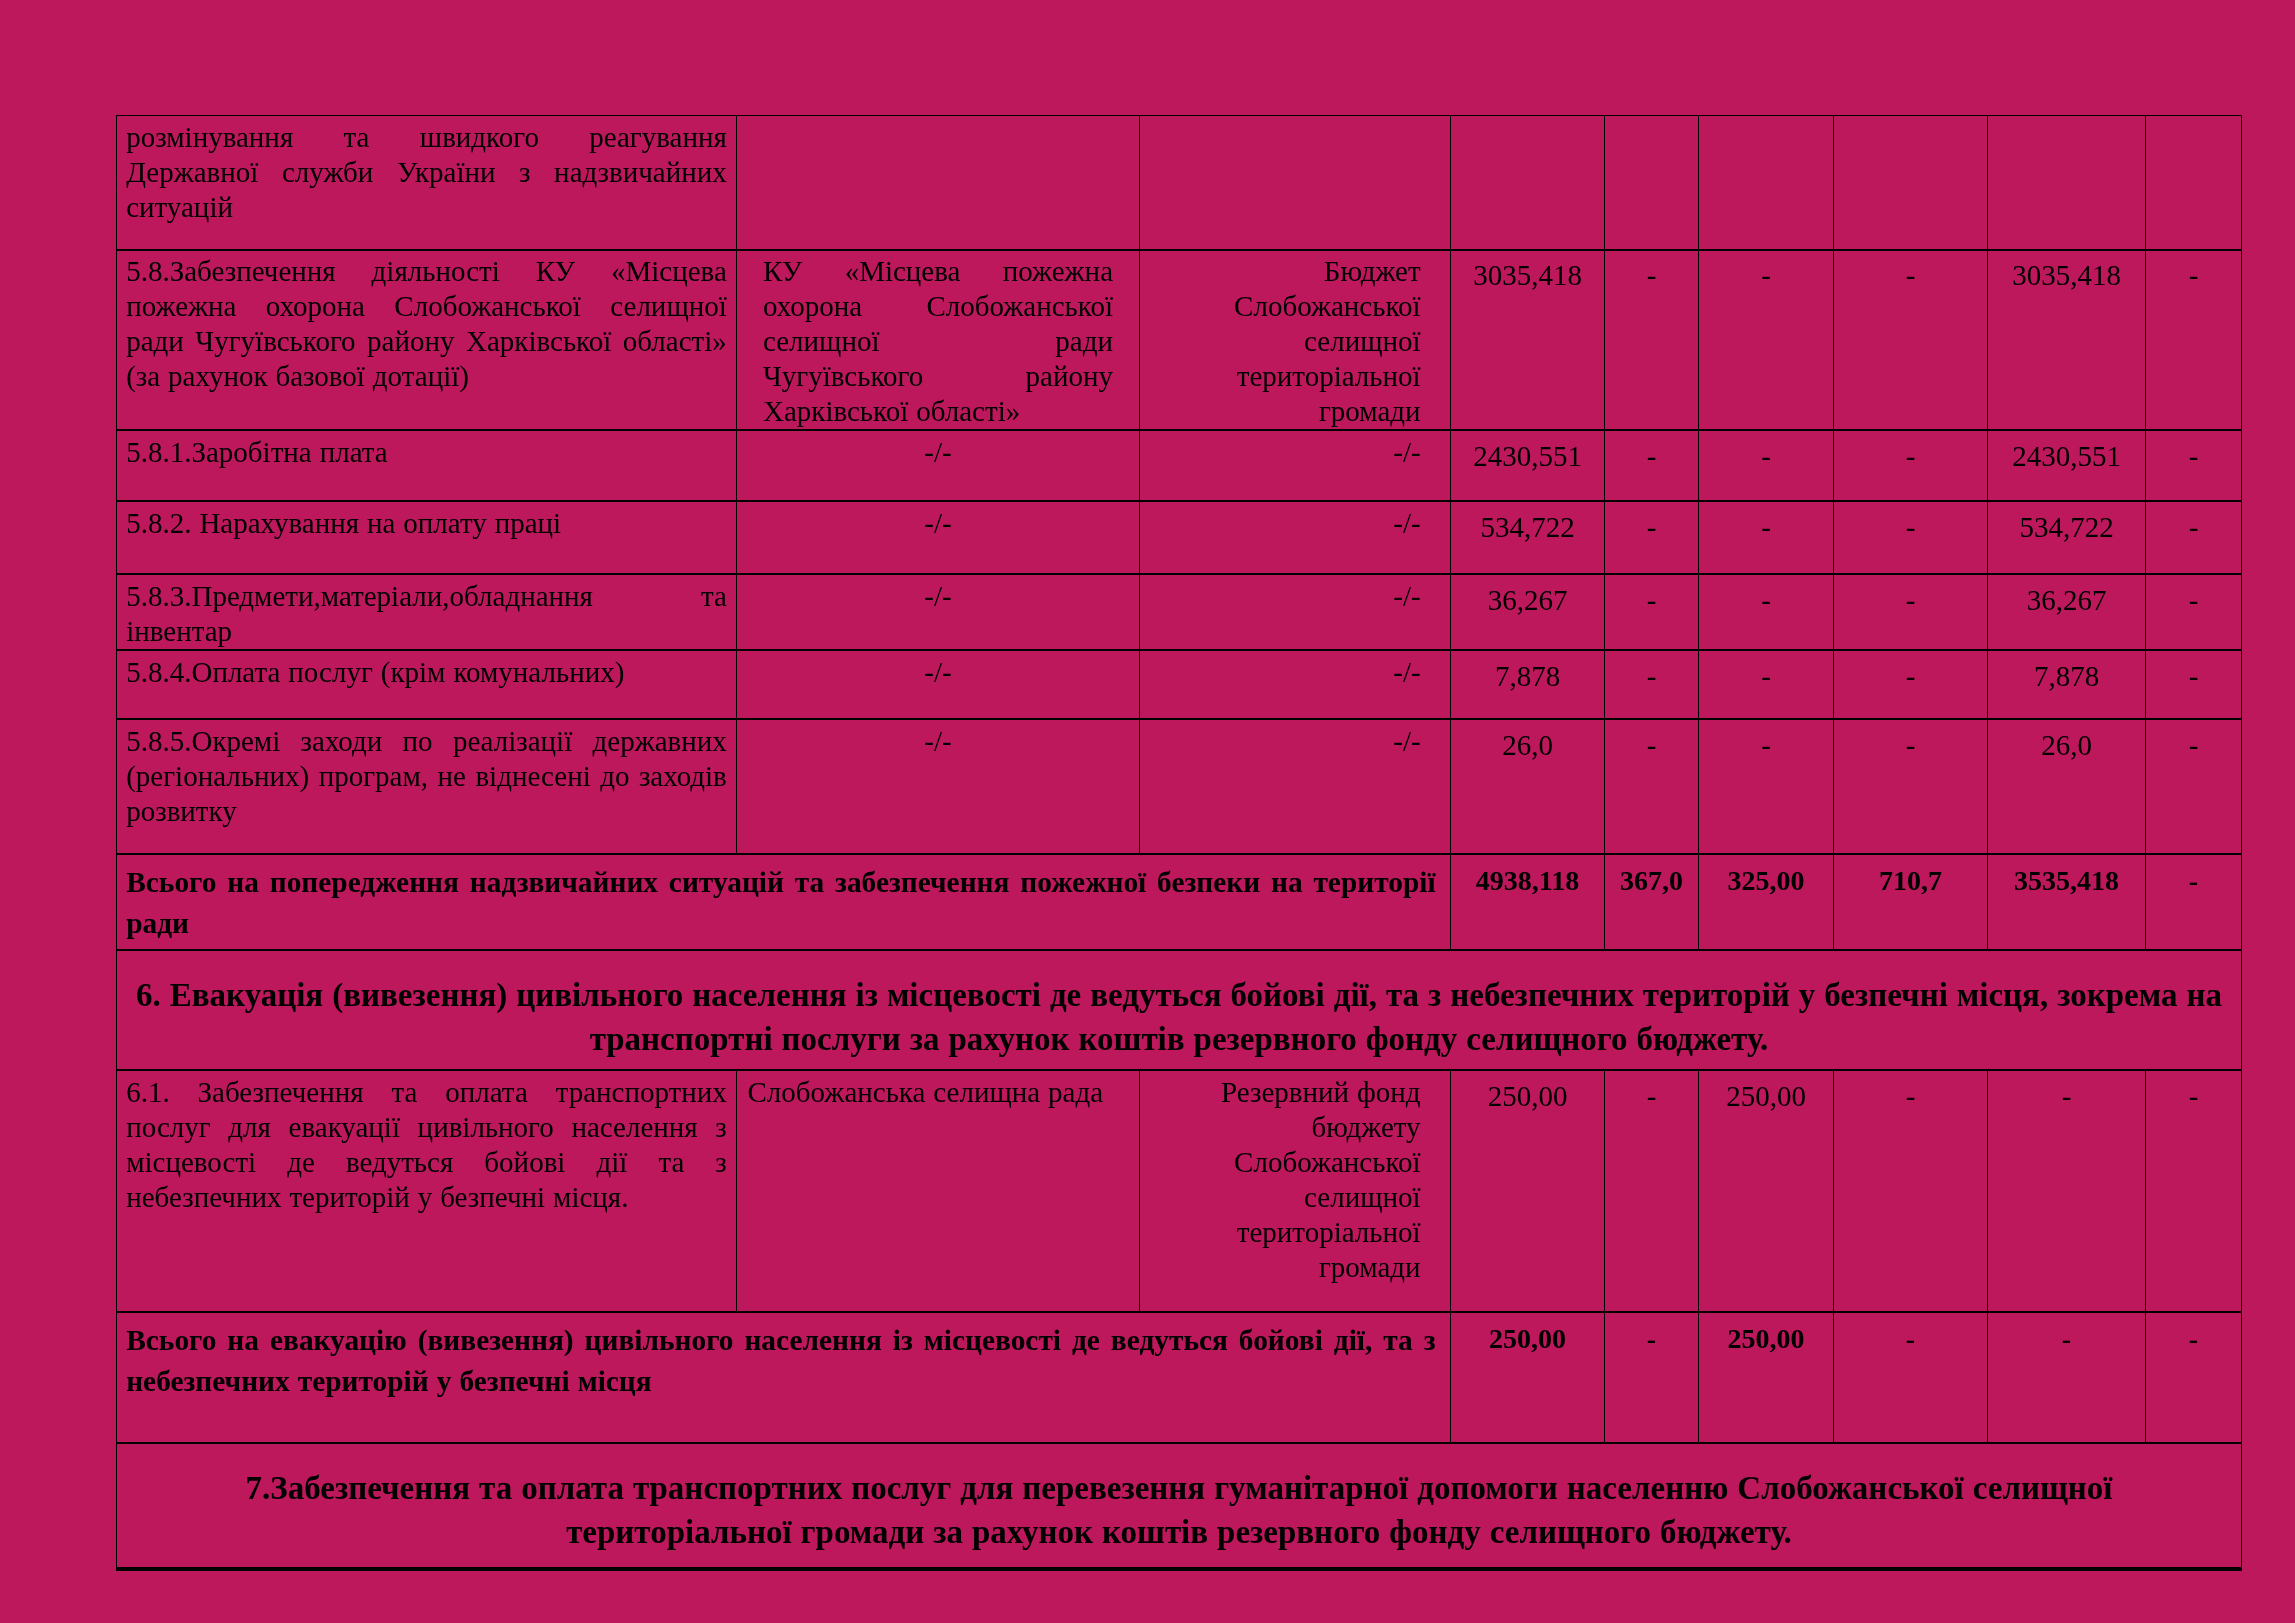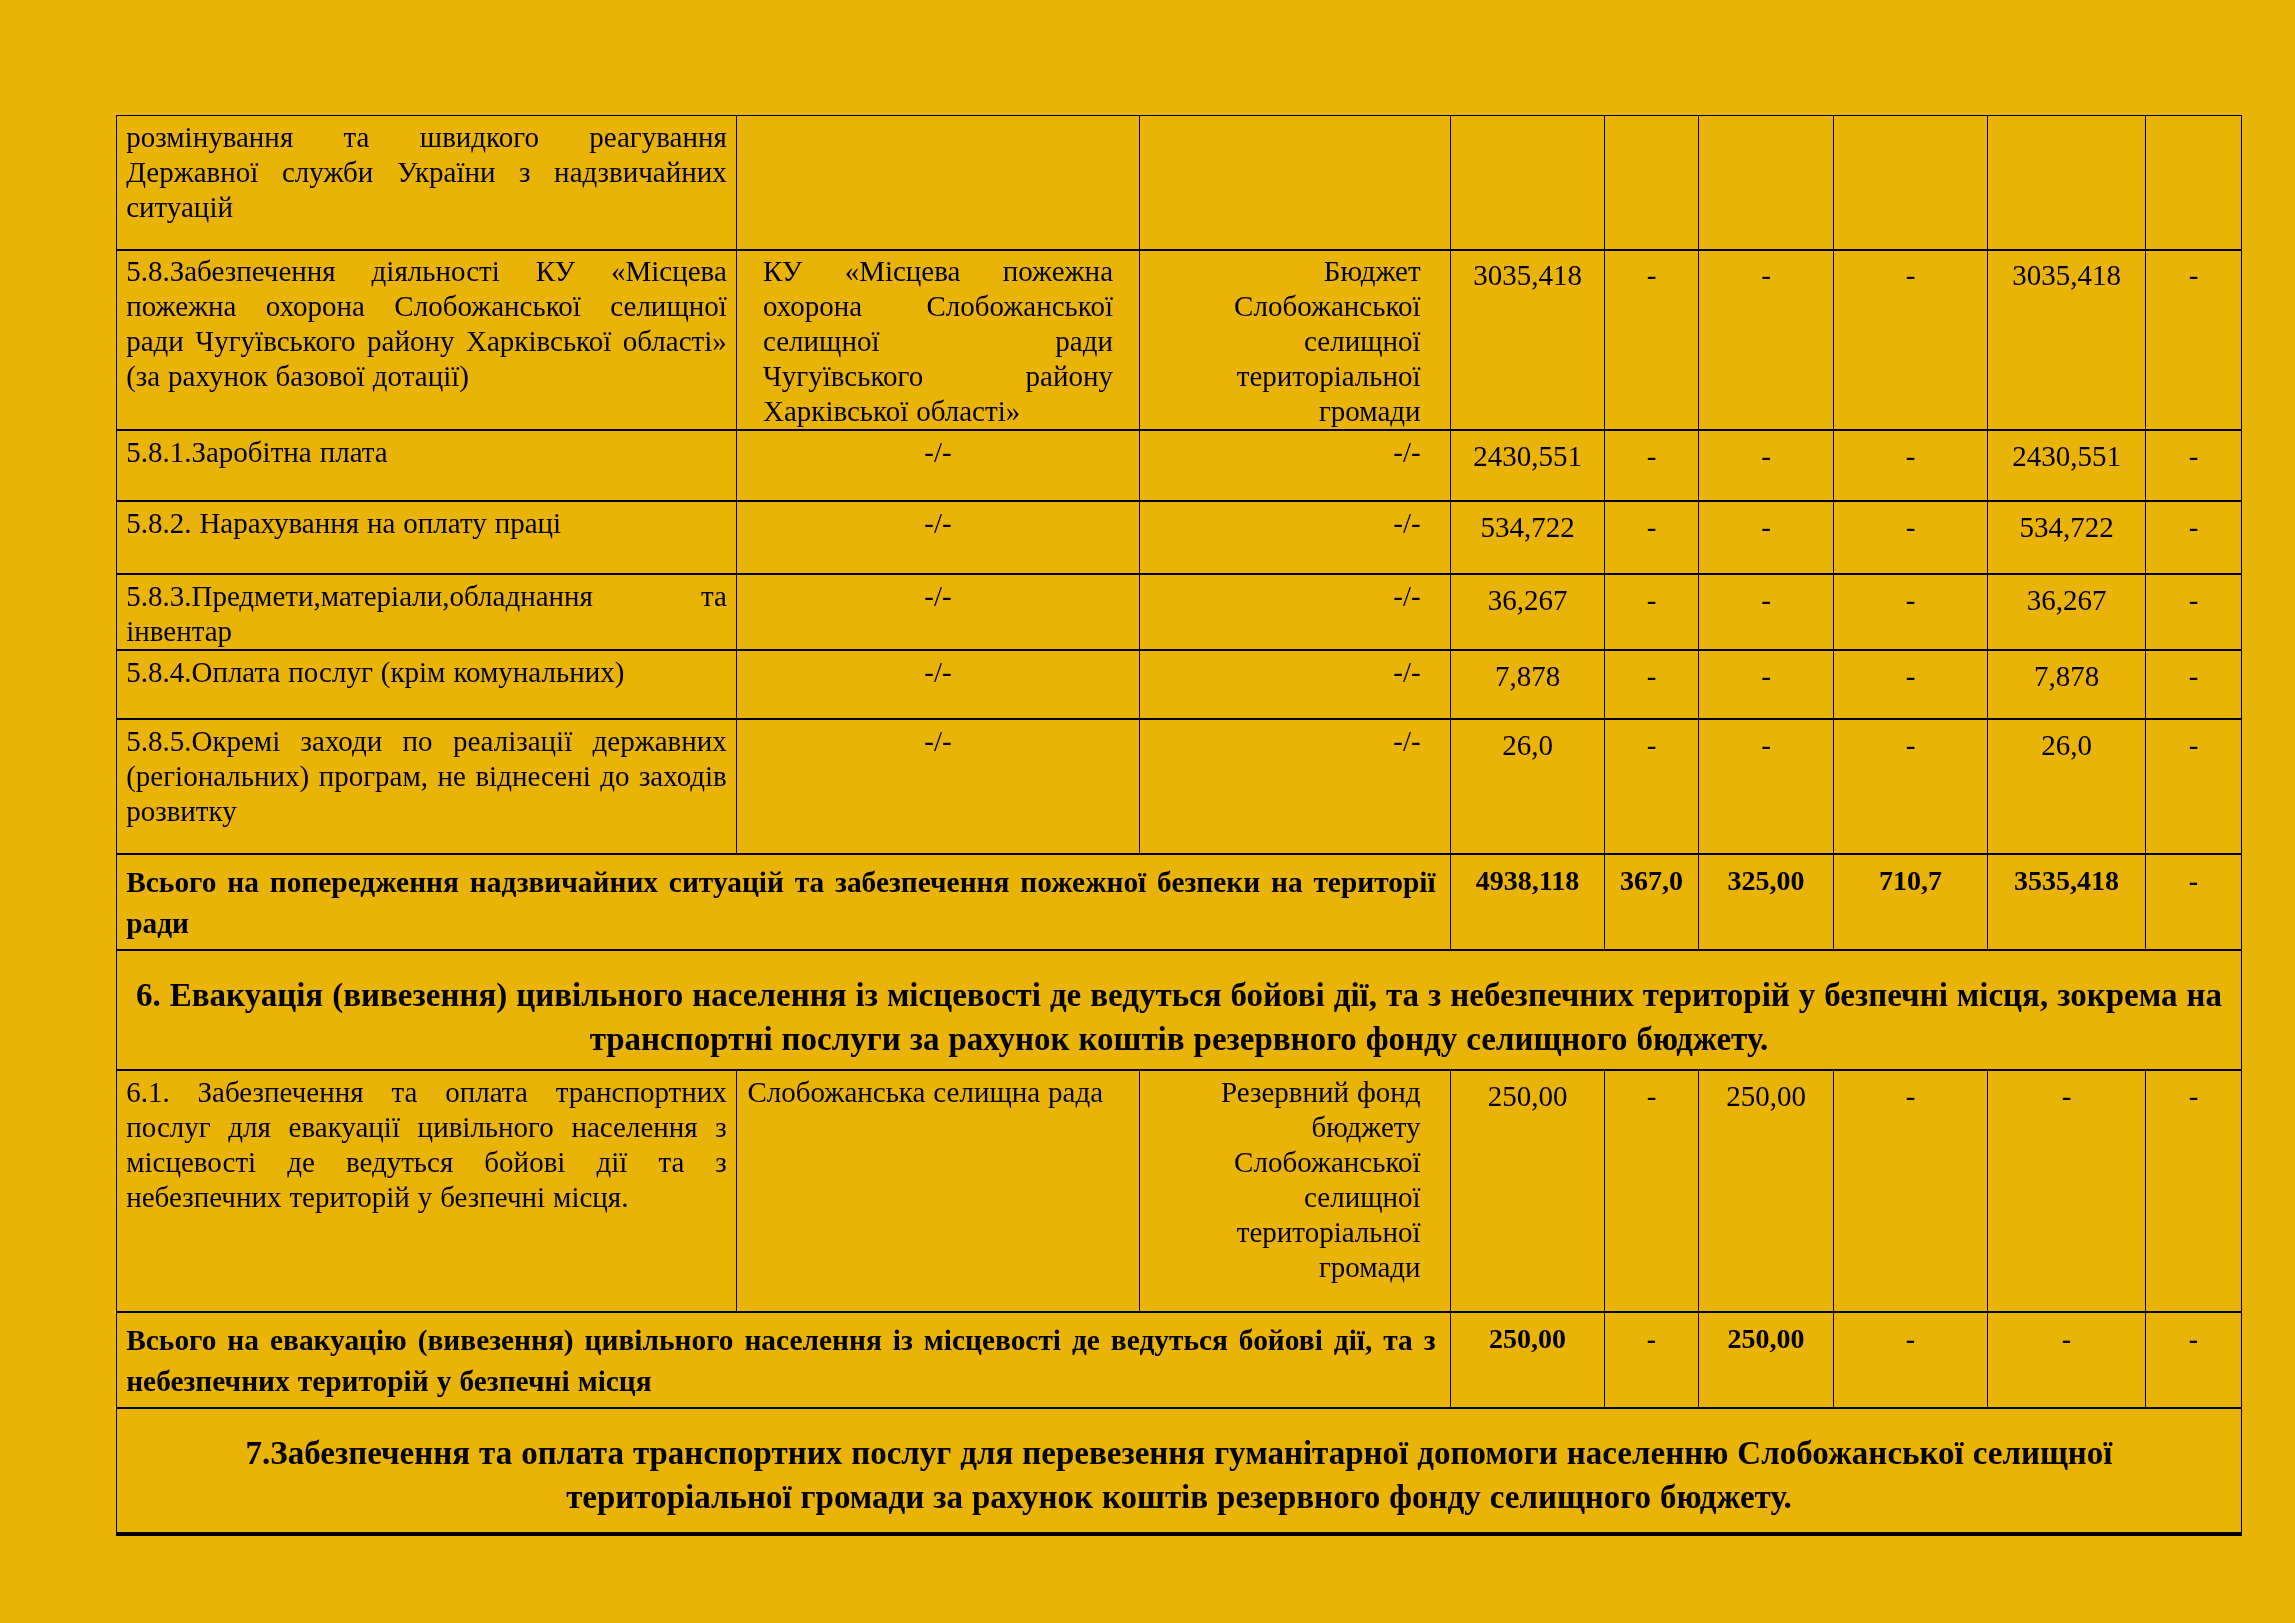--- a/index.html
+++ b/index.html
@@ -1,21 +1,21 @@
 <!DOCTYPE html>
 <html style="font-size:10.5px"><head>
 <meta charset="utf-8">
 <style>
   html,body { margin:0; padding:0; background:#ffffff; }
   body {
     width:2295px; height:1623px;
     font-family:"Liberation Serif","DejaVu Serif",serif;
     color:#000;
   }
-  .page { position:relative; width:2295px; height:1623px; background:#eab308; overflow:hidden; }
+  .page { position:relative; width:2295px; height:1623px; background:#be185d; overflow:hidden; }
   table.doc {
     position:absolute; left:116px; top:115px;
     width:2124px;
     border-collapse:collapse; table-layout:fixed;
     border:1.3px solid #000;
     border-bottom:4.6px solid #000;
   }
   td {
     border:1.3px solid #000;
     border-top-width:2.6px; border-bottom-width:2.6px;
@@ -47,21 +47,21 @@
   tr.r0  { height:134px; }
   tr.r1  { height:179px; }
   tr.r2  { height:71px; }
   tr.r3  { height:73px; }
   tr.r4  { height:69px;padding-left:41px; }
   tr.r5  { height:69px; }
   tr.r6  { height:135px; }
   tr.r7  { height:96px; }
   tr.r8  { height:120px; }
   tr.r9  { height:242px;margin-top:24px; }
-  tr.r10 { height:96px; }
+  tr.r10 { height:131px; }
   tr.r11 { height:126px; }
 </style>
 </head>
 <body>
 
 <div class="page">
   <table class="doc">
     <colgroup>
       <col style="width:620px">
         <col style="width:403px">

